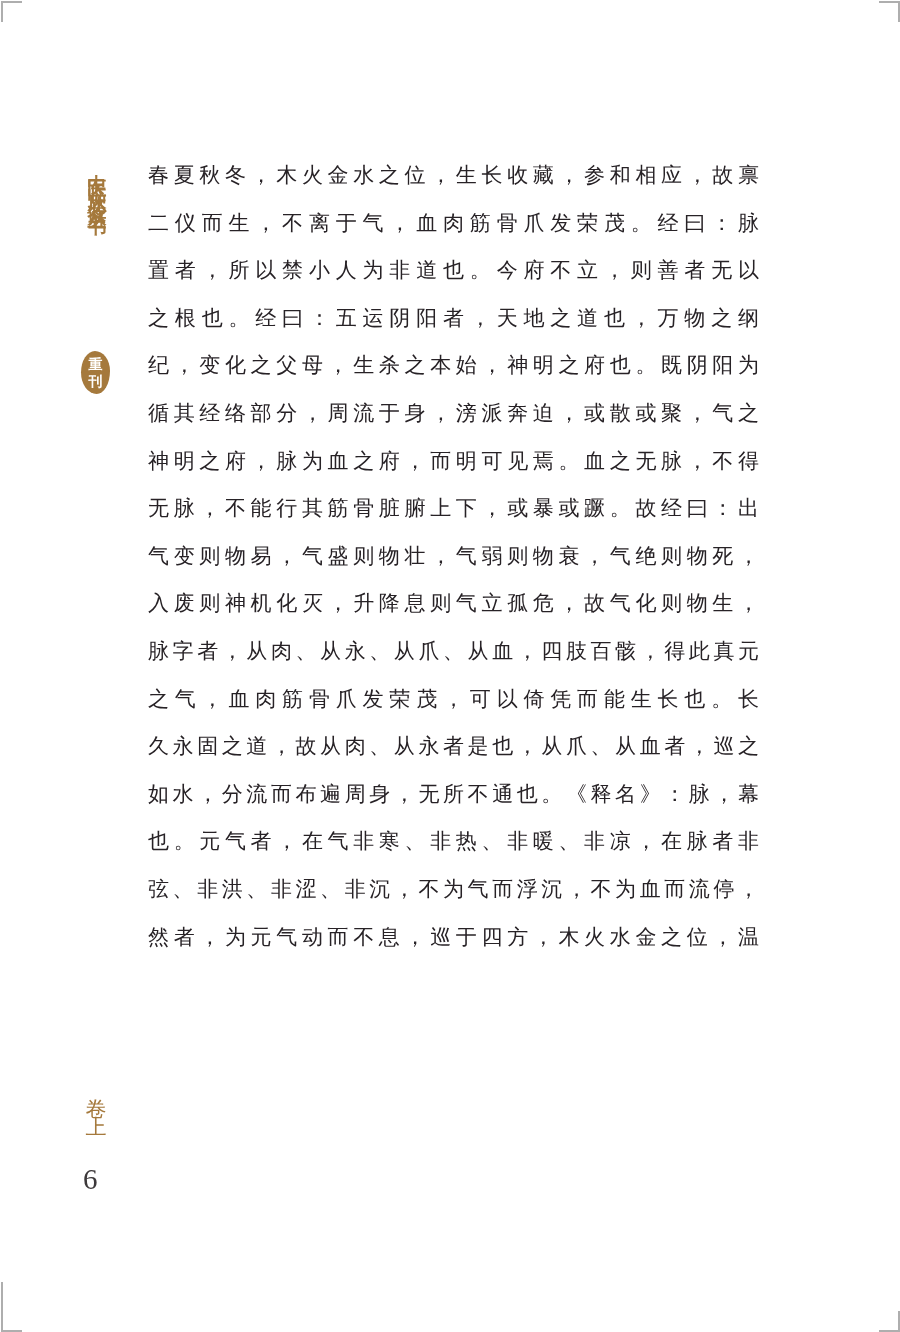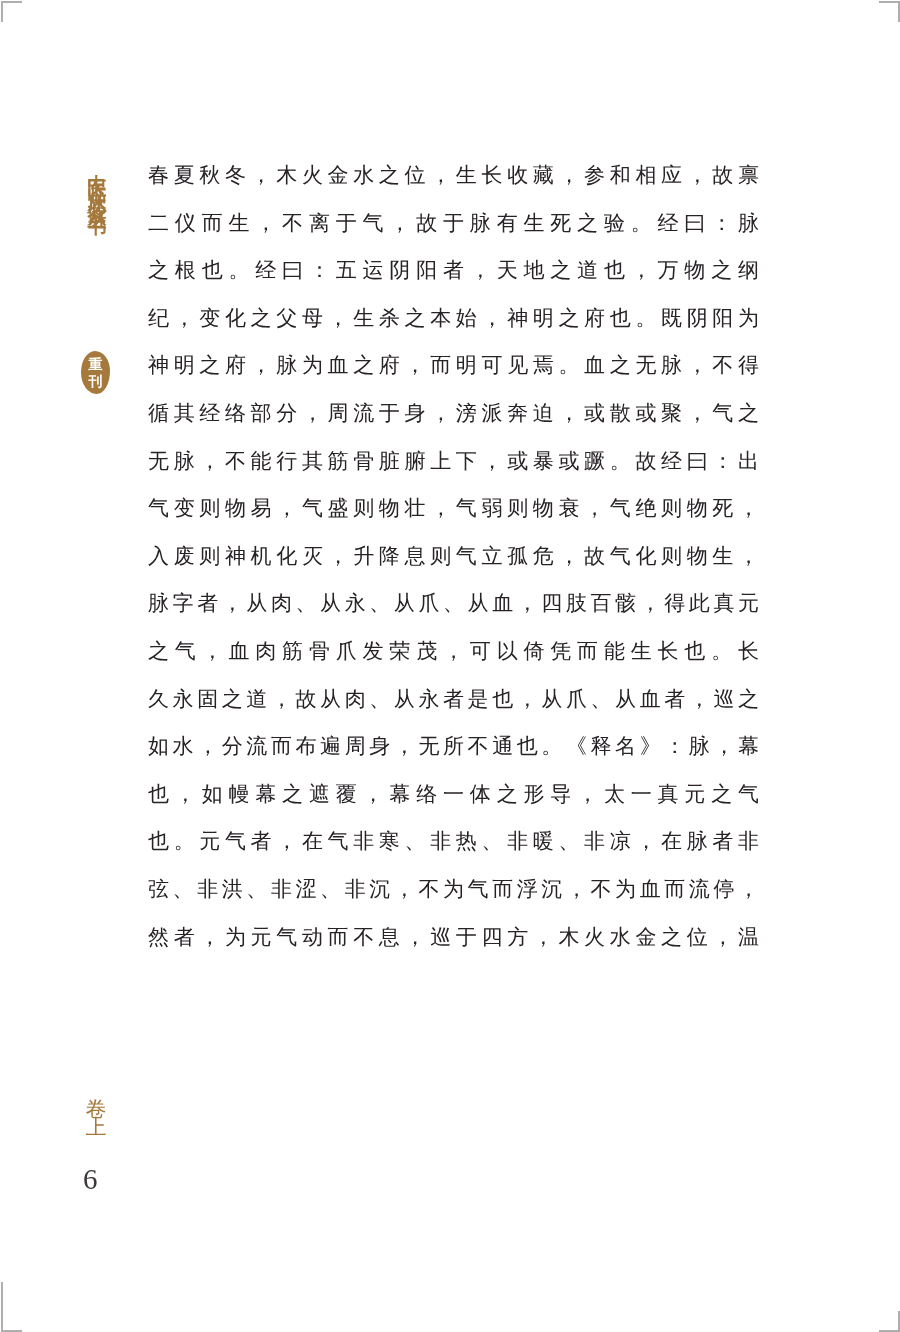--- a/index.html
+++ b/index.html
@@ -95,31 +95,31 @@
       <span>刊</span>
     </div>
 
     <div class="volume-label">卷上</div>
 
     <div class="page-number">6</div>
   </aside>
 
   <main class="body-text">
     <div class="bl">春夏秋冬，木火金水之位，生长收藏，参和相应，故禀</div>
-    <div class="bl">二仪而生，不离于气，故于脉有生死之验。经曰：脉</div>
+    <div class="bl">二仪而生，不离于气，血肉筋骨爪发荣茂。经曰：脉</div>
+    <div class="bl">置者，所以禁小人为非道也。今府不立，则善者无以</div>
     <div class="bl">之根也。经曰：五运阴阳者，天地之道也，万物之纲</div>
     <div class="bl">纪，变化之父母，生杀之本始，神明之府也。既阴阳为</div>
+    <div class="bl">循其经络部分，周流于身，滂派奔迫，或散或聚，气之</div>
     <div class="bl">神明之府，脉为血之府，而明可见焉。血之无脉，不得</div>
-    <div class="bl">循其经络部分，周流于身，滂派奔迫，或散或聚，气之</div>
     <div class="bl">无脉，不能行其筋骨脏腑上下，或暴或蹶。故经曰：出</div>
     <div class="bl">气变则物易，气盛则物壮，气弱则物衰，气绝则物死，</div>
     <div class="bl">入废则神机化灭，升降息则气立孤危，故气化则物生，</div>
     <div class="bl">脉字者，从肉、从永、从爪、从血，四肢百骸，得此真元</div>
     <div class="bl">之气，血肉筋骨爪发荣茂，可以倚凭而能生长也。长</div>
     <div class="bl">久永固之道，故从肉、从永者是也，从爪、从血者，巡之</div>
     <div class="bl">如水，分流而布遍周身，无所不通也。《释名》：脉，幕</div>
-    <div class="bl">也，如幔幕之遮覆，幕络一体之形导，太一真元之气</div>
     <div class="bl">也。元气者，在气非寒、非热、非暖、非凉，在脉者非</div>
     <div class="bl">弦、非洪、非涩、非沉，不为气而浮沉，不为血而流停，</div>
     <div class="bl">然者，为元气动而不息，巡于四方，木火水金之位，温</div>
   </main>
 
 </div>
 
 </body></html>

